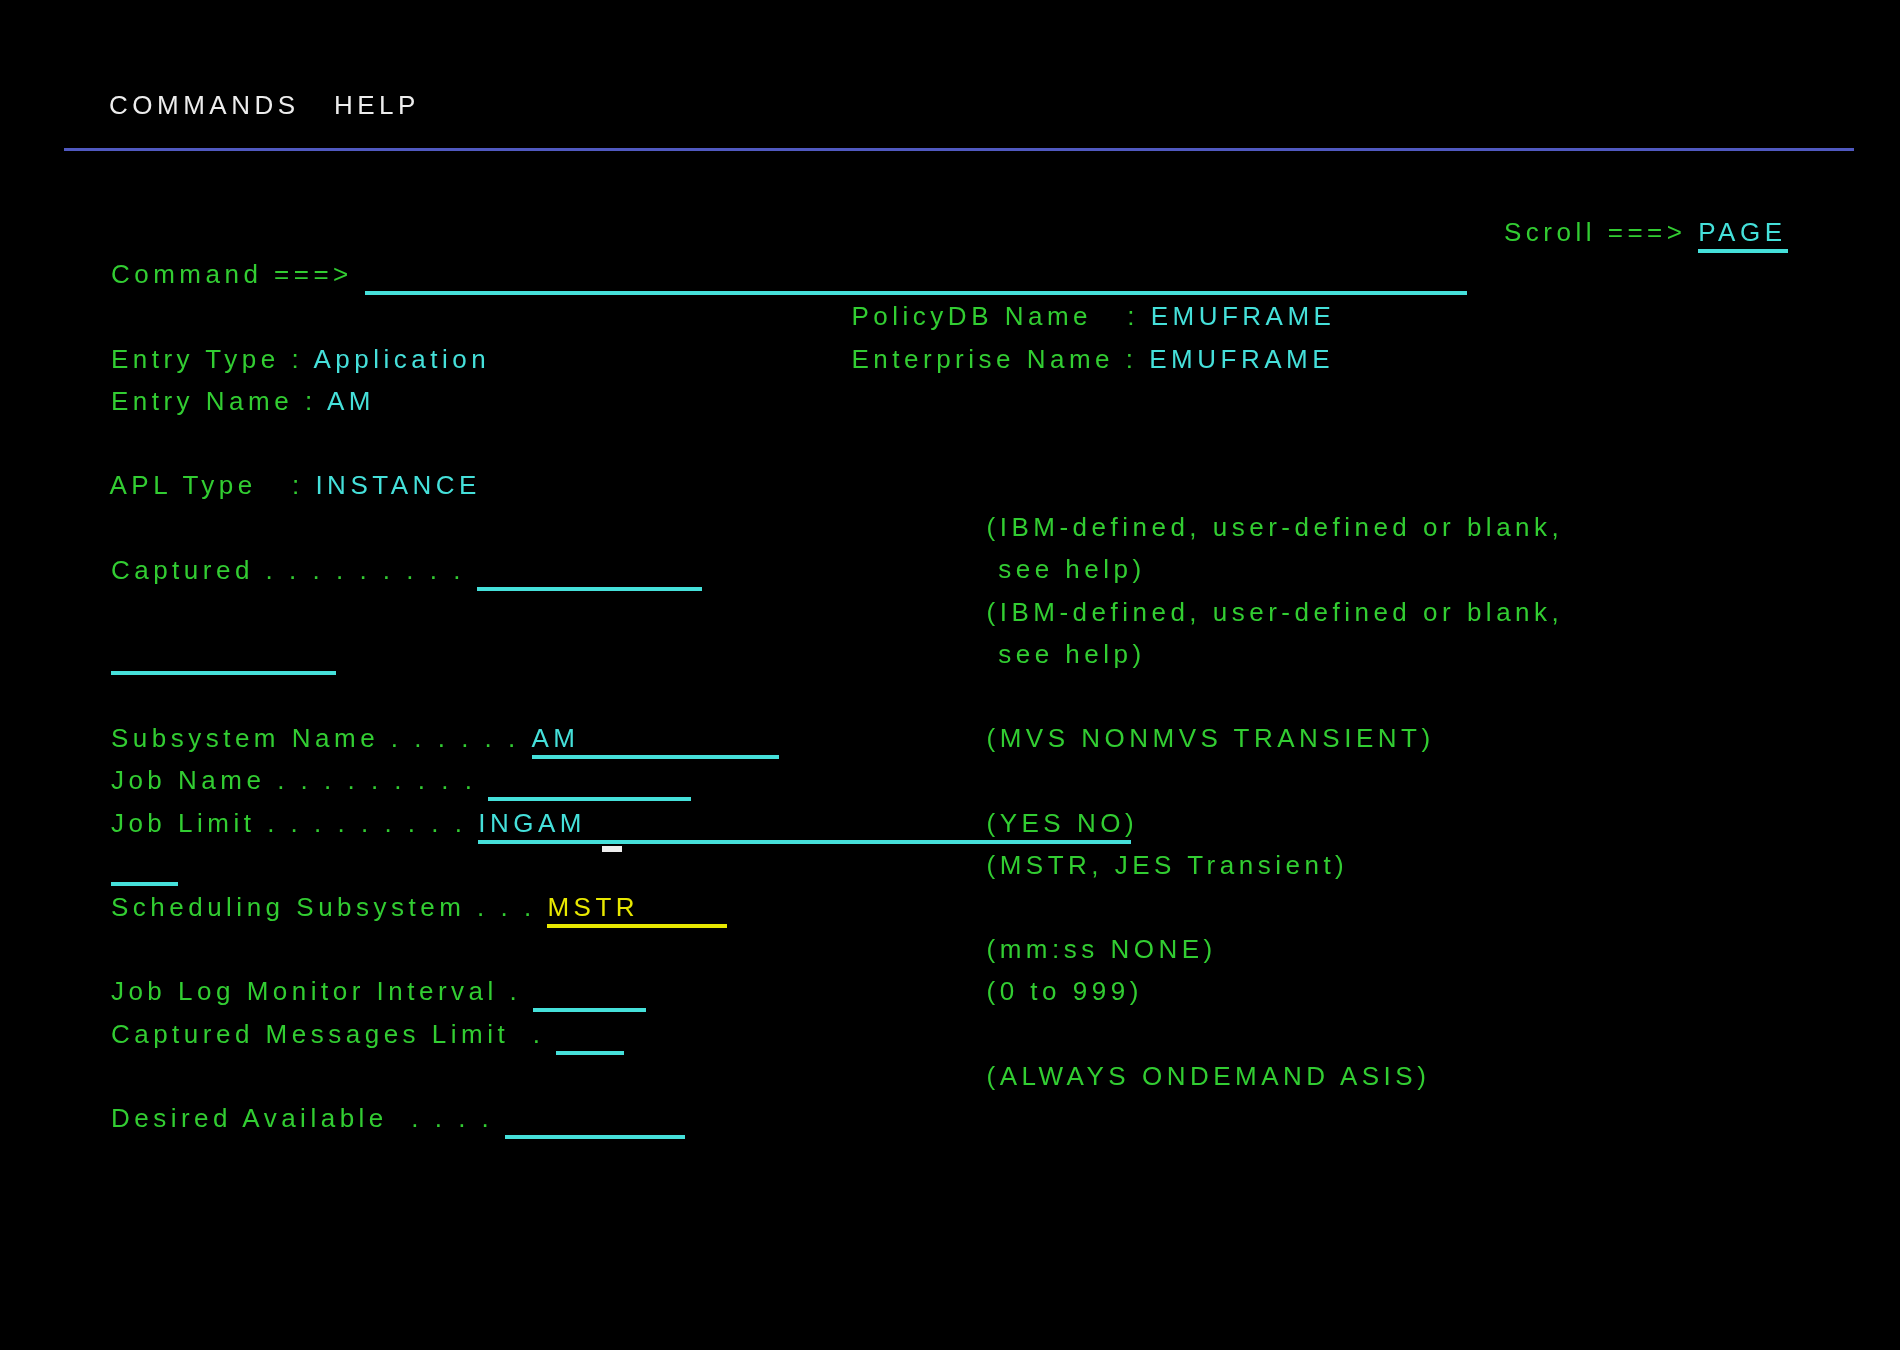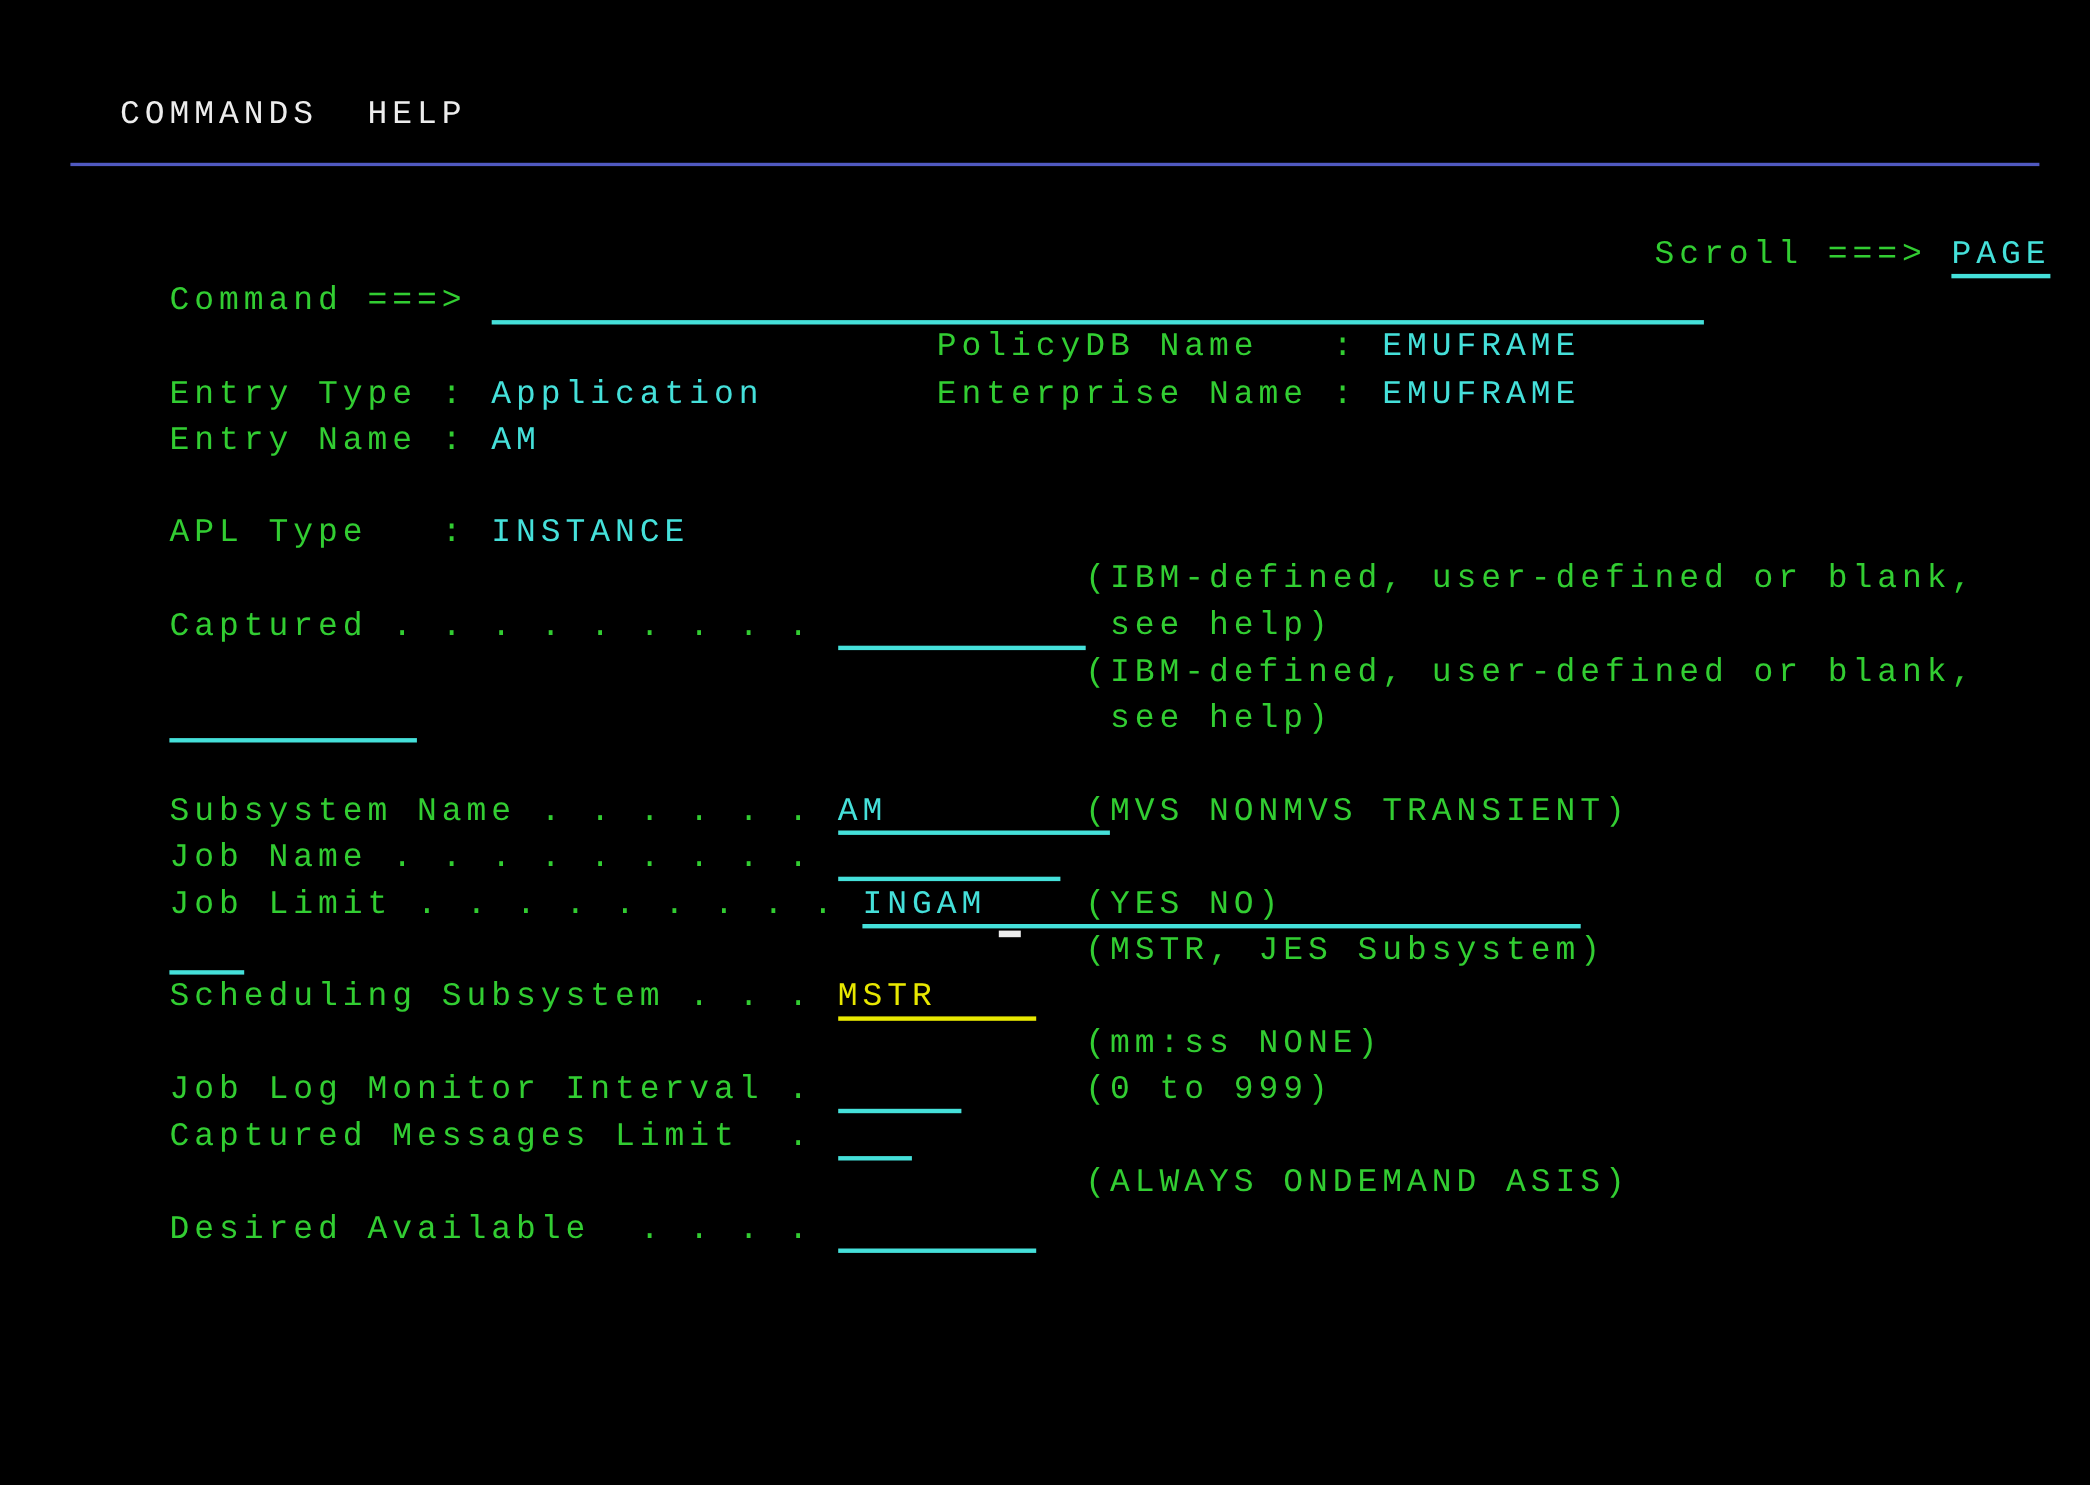--- a/index.html
+++ b/index.html
@@ -6,22 +6,22 @@
     --bg: #000000; --green: #32cd32; --cyan: #45e0da; --yellow: #e8e800;
     --white: #ededed; --blue: #7283dc; --separator: #5059c0;
   }
   html, body { margin: 0; padding: 0; }
   body {
     width: 1900px; height: 1350px; background: var(--bg);
     position: relative; overflow: hidden;
   }
   .term {
     position: absolute; left: 64px; top: 0; width: 1800px; height: 1350px;
-    font-family: Liberation Mono, monospace;
-    font-size: 30px; letter-spacing: 4.5px; white-space: pre;
+    font-family: Liberation Sans, sans-serif;
+    font-size: 26px; letter-spacing: 4.5px; white-space: pre;
     font-weight: normal;
   }
   .row { position: absolute; left: 0; width: 1800px; height: 42.2px; line-height: 42.2px; }
   .abs { position: absolute; top: 0; }
   .green  { color: var(--green); }
   .cyan   { color: var(--cyan); }
   .yellow { color: var(--yellow); }
   .blue   { color: var(--blue); }
   .fld {
     display: inline-block; vertical-align: top; height: 38px;
@@ -112,21 +112,21 @@
 
   
   <div class="row" style="top:801.6px">
     <span class="fld cyan" style="width:67.5px"></span>
     <span class="abs green" style="left:922.5px">(YES NO)</span>
   </div>
 
   
   <div class="row" style="top:843.8px">
     <span class="green">Scheduling Subsystem . . . </span><span class="fld yellow" style="width:180px">MSTR</span>
-    <span class="abs green" style="left:922.5px">(MSTR, JES Subsystem)</span>
+    <span class="abs green" style="left:922.5px">(MSTR, JES Transient)</span>
   </div>
 
   
 
   
   <div class="row" style="top:928.1px">
     <span class="green">Job Log Monitor Interval . </span><span class="fld cyan" style="width:112.5px"></span>
     <span class="abs green" style="left:922.5px">(mm:ss NONE)</span>
   </div>
 

